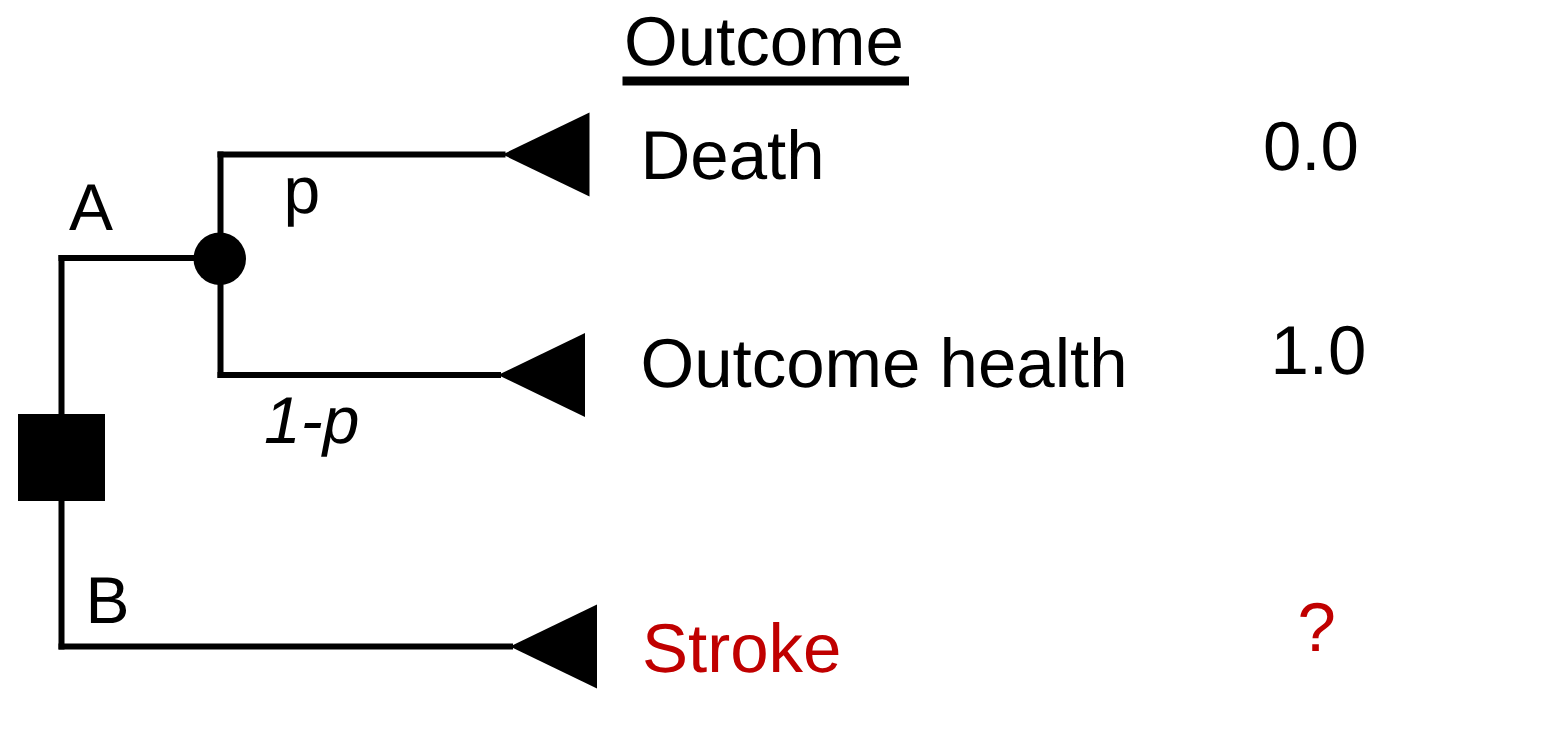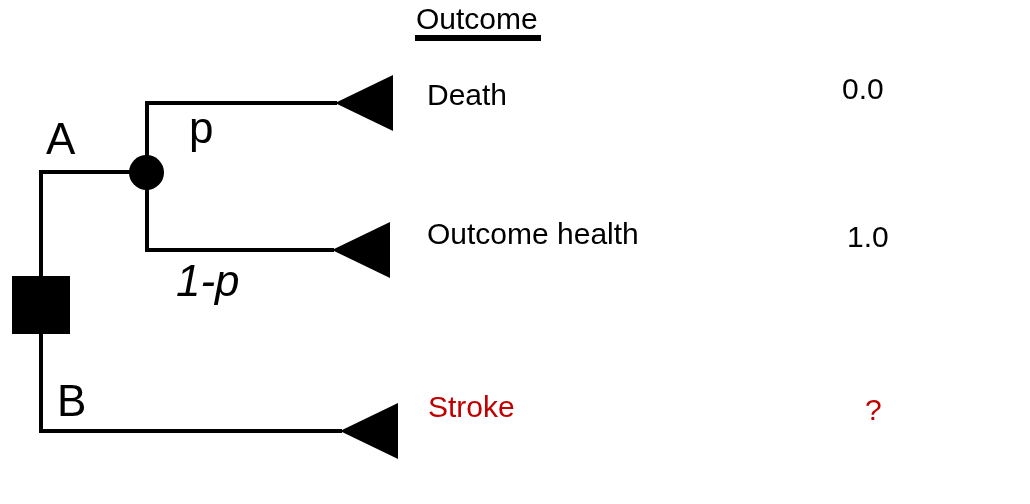--- a/index.html
+++ b/index.html
@@ -8,21 +8,21 @@
     width: 1030px;
     height: 504px;
     background: #ffffff;
     font-family: "Liberation Sans", sans-serif;
     color: #000000;
     overflow: hidden;
   }
   .line { position: absolute; background: #000000; }
   .txt {
     position: absolute;
-    font-size: 30px;
+    font-size: 46px;
     line-height: 1;
     white-space: nowrap;
     color: #000000;
   }
   .lbl { font-size: 44px; }
   .hdr {
     display: inline-block;
     border-bottom: 6px solid #000000;
     padding: 0 3px 1px 1px;
   }
@@ -72,18 +72,18 @@
   <div class="txt lbl" style="left:57px; top:379px;">B</div>
   <div class="txt lbl" style="left:189px; top:106px;">p</div>
   <div class="txt lbl" style="left:176px; top:259px;font-style:italic;">1-p</div>
 
   <div class="txt" style="left:415px; top:4px;"><span class="hdr">Outcome</span></div>
 
   <div class="txt" style="left:427px; top:80px;">Death</div>
   <div class="txt" style="left:842px; top:74px;">0.0</div>
 
   <div class="txt" style="left:427px; top:219px;">Outcome health</div>
-  <div class="txt" style="left:847px; top:222px;">1.0</div>
+  <div class="txt" style="left:847px; top:210px;">1.0</div>
 
-  <div class="txt red" style="left:428px; top:392px;">Stroke</div>
+  <div class="txt red" style="left:428px; top:409px;">Stroke</div>
   <div class="txt red" style="left:865px; top:395px;">?</div>
 
 </div>
 
 </body></html>

